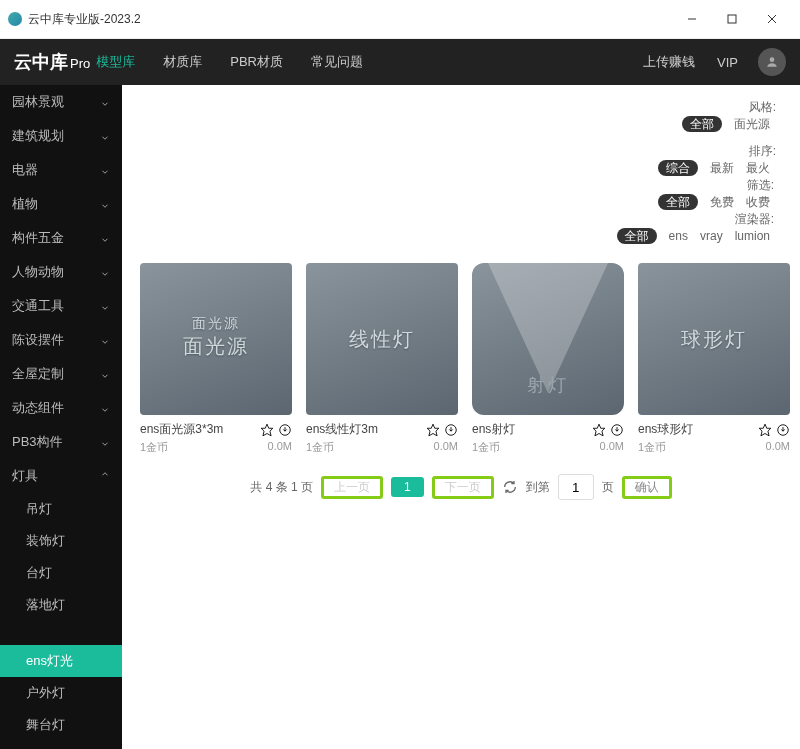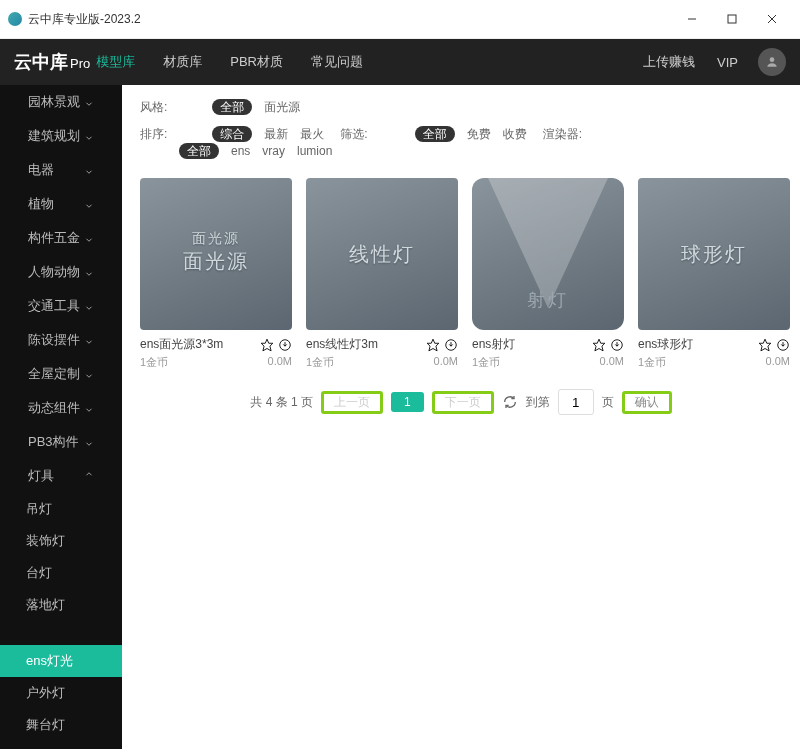--- a/index.html
+++ b/index.html
@@ -17,29 +17,29 @@
 .nav-item { font-size: 13px; margin-right: 28px; cursor: pointer; color: #ccc; }
 .nav-item.active { color: #1abc9c; }
 .spacer { flex: 1; }
 .nav-right { font-size: 13px; margin-left: 22px; color: #ccc; cursor: pointer; }
 .avatar { width: 28px; height: 28px; border-radius: 50%; background: #555; margin-left: 20px; display: flex; align-items: center; justify-content: center; }
 .avatar svg { width: 14px; height: 14px; fill: #aaa; }
 
 .main { display: flex; height: calc(749px - 30px - 46px); }
 
 .sidebar { width: 122px; background: #111; overflow-y: auto; color: #bbb; font-size: 13px; }
-.side-item { height: 34px; display: flex; align-items: center; padding: 0 28px; cursor: pointer; justify-content: space-between; }
+.side-item { height: 34px; display: flex; align-items: center; padding: 0 12px; cursor: pointer; justify-content: space-between; }
 .side-item .chev { width: 10px; height: 10px; }
 .side-item.expanded .chev { transform: rotate(180deg); }
 .sub-item { height: 32px; display: flex; align-items: center; padding-left: 26px; cursor: pointer; font-size: 13px; color: #bbb; }
 .sub-item.active { background: #1abc9c; color: #fff; margin-top: 24px; }
 
 .content { flex: 1; background: #fff; padding: 14px 18px; overflow-y: auto; }
 .filters { font-size: 12px; color: #555; }
-.filter-row { display: flex; align-items: flex-end; margin-bottom: 10px; flex-wrap: wrap; }
+.filter-row { display: flex; align-items: flex-end; margin-bottom: 10px; flex-wrap: wrap; flex-direction: column; }
 .filter-label { margin-right: 6px; color: #666; }
 .filter-opt { margin-right: 12px; cursor: pointer; color: #666; }
 .filter-opt.active { background: #333; color: #fff; padding: 1px 8px; border-radius: 10px; margin-left: 39px; }
 .filter-sep { margin: 0 8px 0 4px; color: #666; }
 
 .grid { display: flex; gap: 14px; margin-top: 18px; }
 .card { width: 152px; }
 .thumb { width: 152px; height: 152px; background: #7a8590; border-radius: 4px; display: flex; align-items: center; justify-content: center; flex-direction: column; position: relative; overflow: hidden; }
 .thumb-text { color: #cfd8dc; font-size: 20px; font-weight: 300; text-shadow: 0 1px 2px rgba(0,0,0,.3); letter-spacing: 2px; }
 .thumb-text.small { font-size: 14px; margin-top: -4px; }

